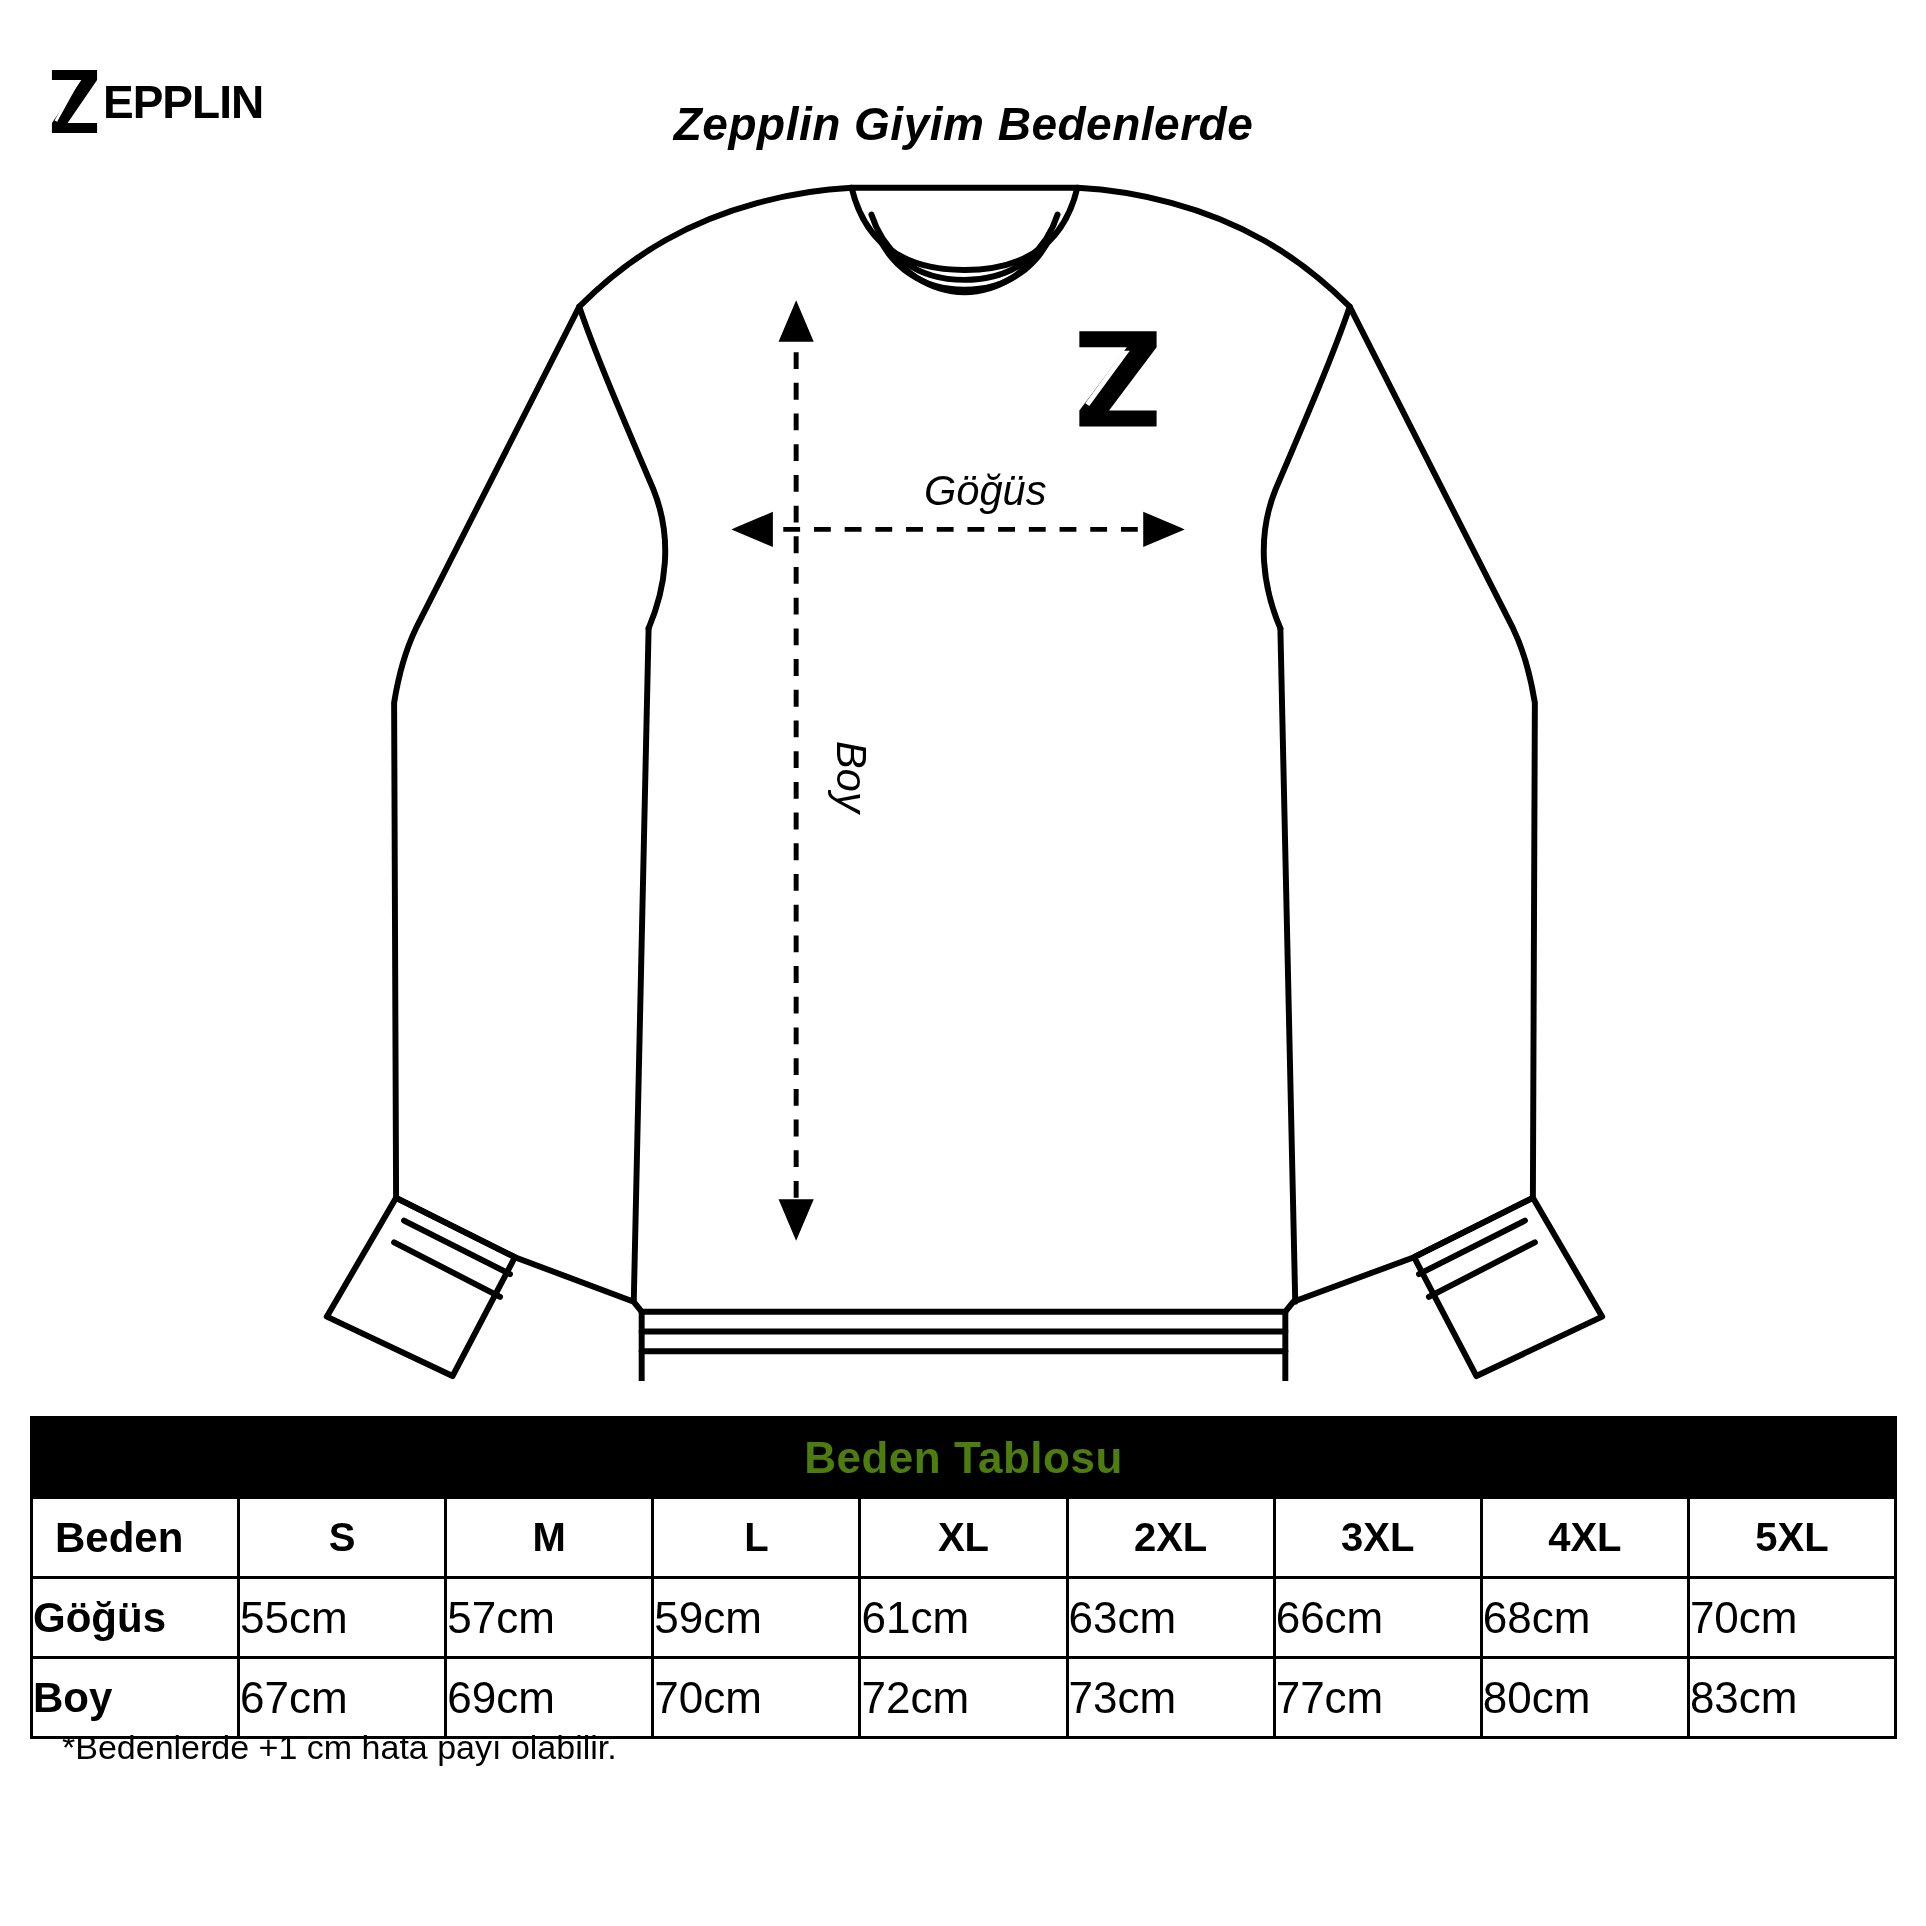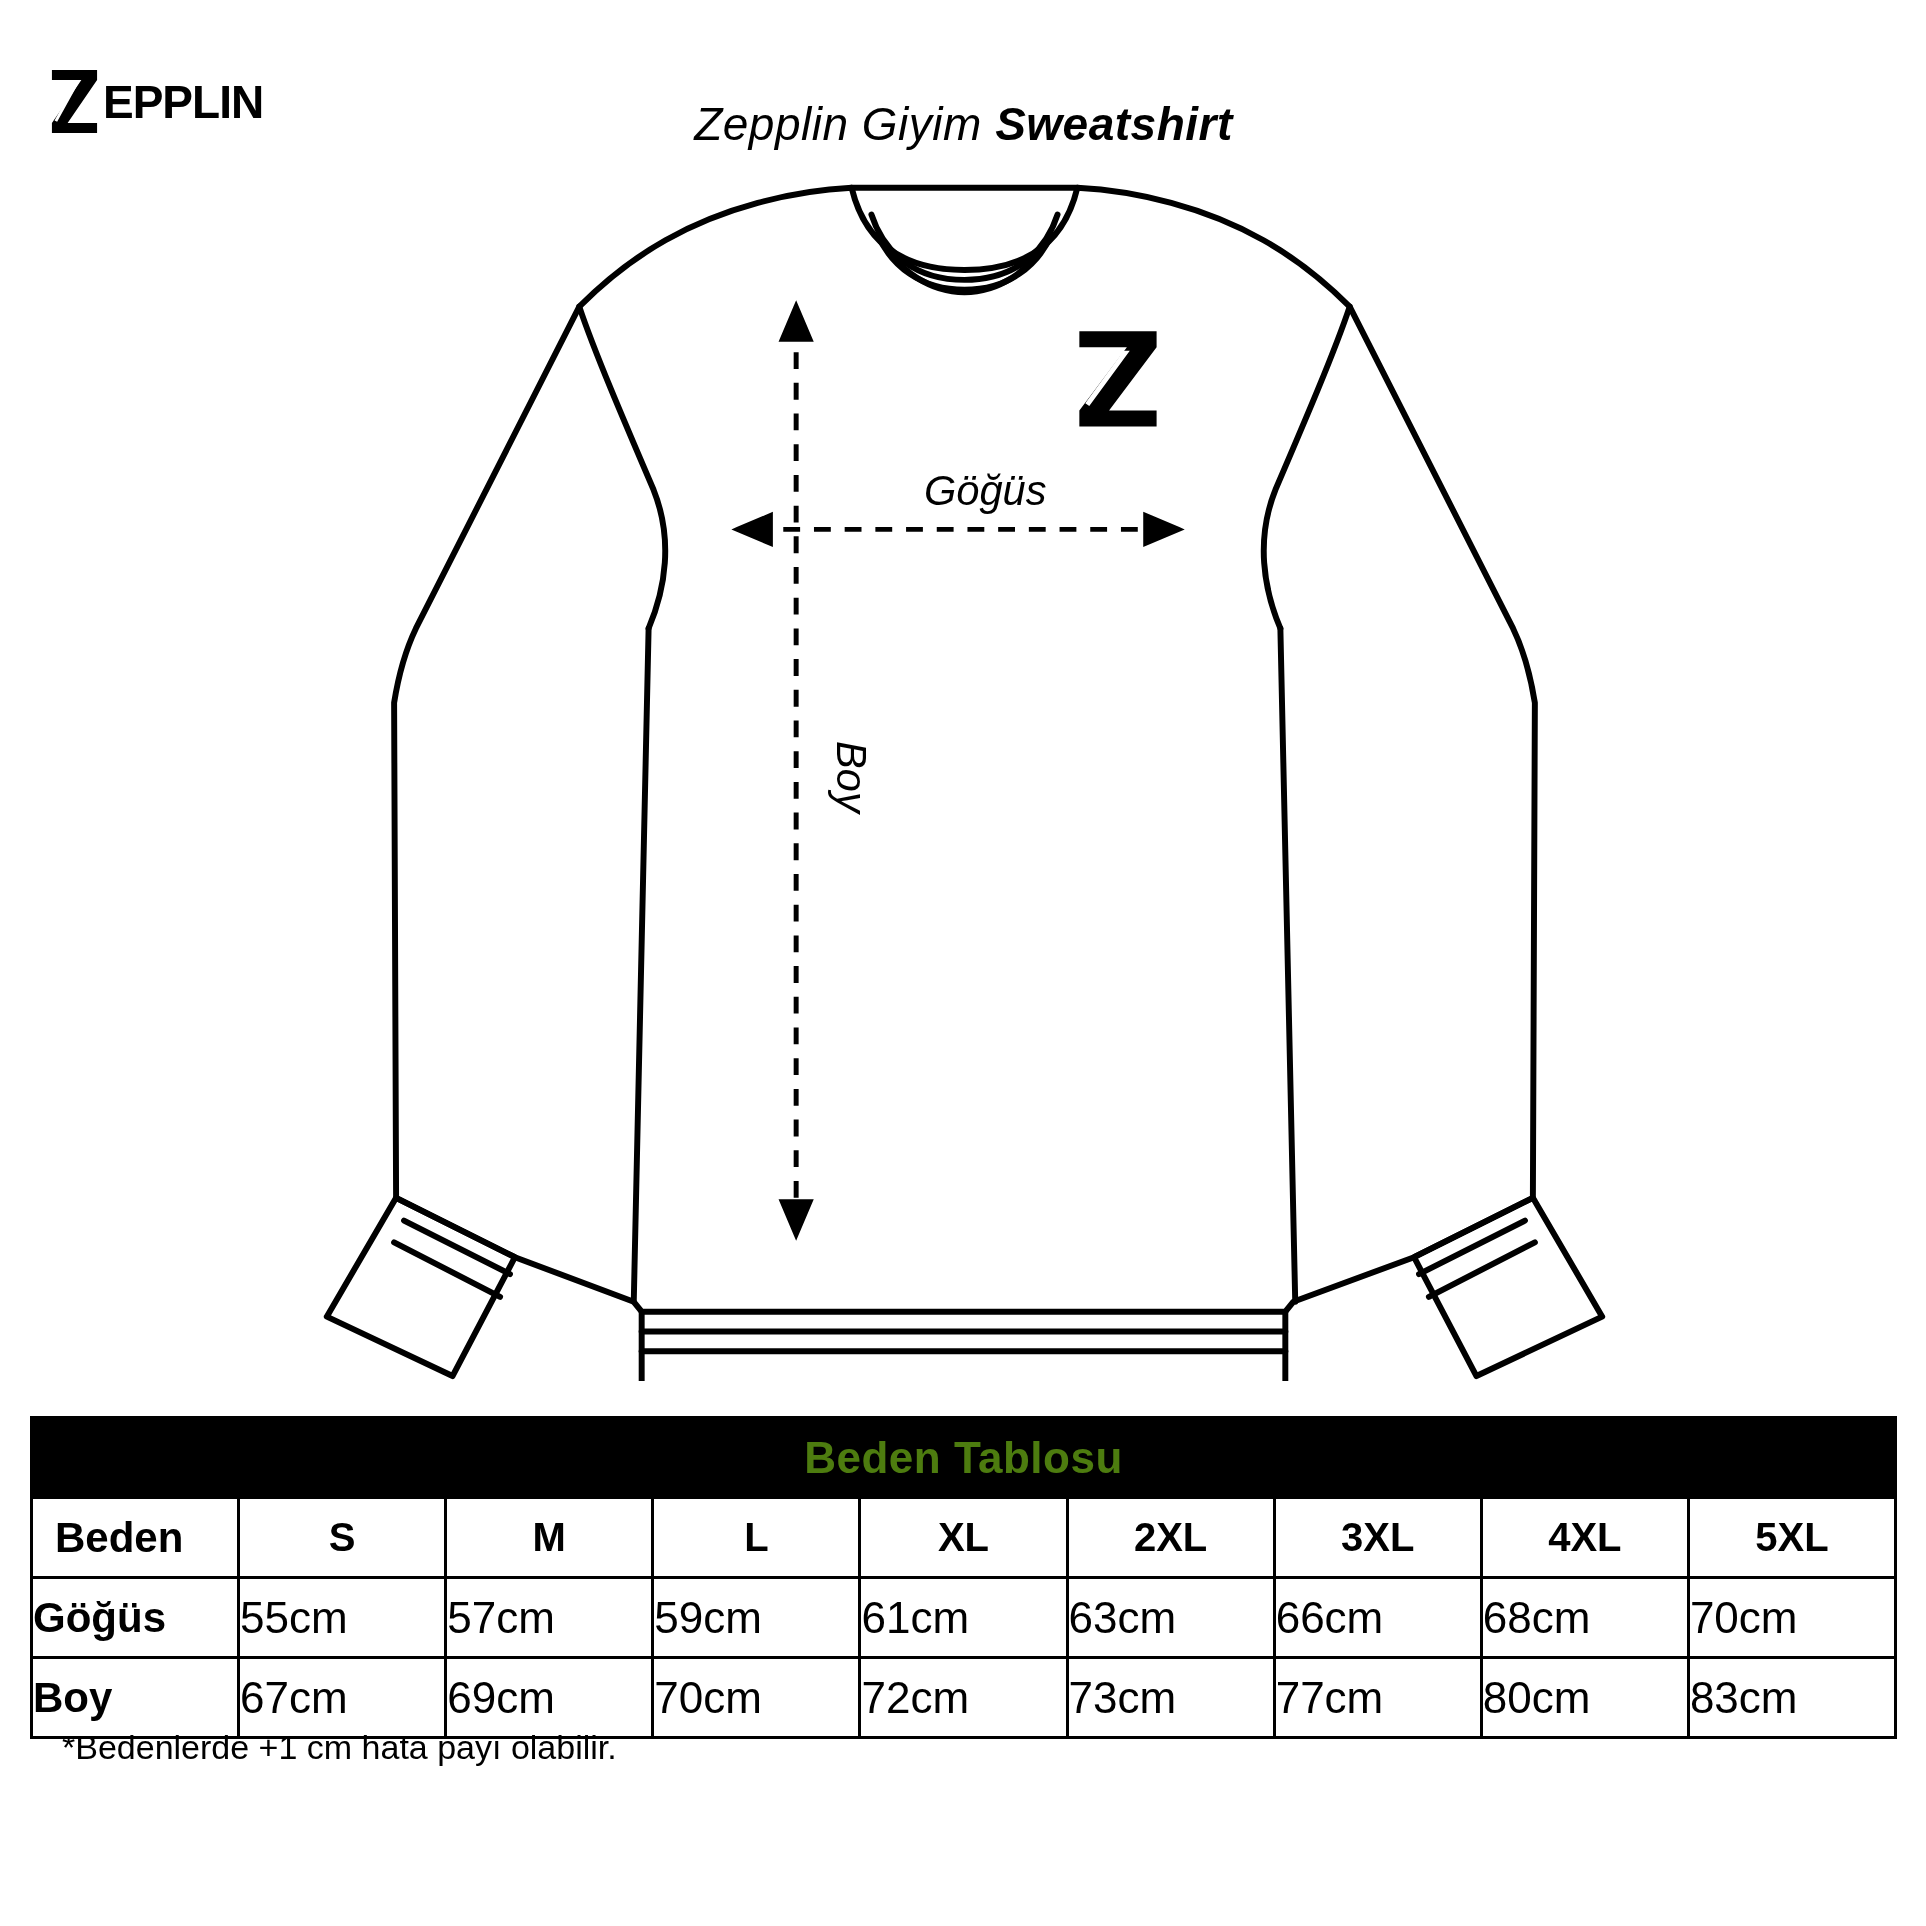--- a/index.html
+++ b/index.html
@@ -46,21 +46,21 @@
   .doc-title {
     position: absolute;
     left: 0;
     width: 100%;
     top: 57px;
     text-align: center;
     font-size: 46px;
     font-style: italic;
     letter-spacing: 0.5px;
   }
-  .doc-title .t1 { font-weight: normal; }
+  .doc-title .t1 { font-weight: bold; }
   .doc-title .t2 { font-weight: bold; }
 
   
   .illustration {
     position: absolute;
     top: 163px;
     left: 0;
     width: 1927px;
     height: 1218px;
   }
@@ -135,21 +135,21 @@
   <div class="brand-logo">
     <svg class="zmark" viewBox="0 0 54 68">
       <polygon points="4,2 50,2 50,12 20,56 50,56 50,66 4,66 4,56 34,12 4,12" fill="#000"></polygon>
       <polygon points="10,8 44,8 18,50 44,50" fill="#fff" opacity="0"></polygon>
       <polyline points="8,14 30,14 8,54" fill="none" stroke="#fff" stroke-width="3"></polyline>
     </svg>
     <span class="brandtext">EPPLIN</span>
   </div>
 
   <div class="doc-title">
-    <span class="t1">Zepplin Giyim </span><span class="t2">Sweatshirt</span>
+    <span class="t1">Zepplin Giyim </span><span class="t2">Bedenlerde</span>
   </div>
 </div>
 
 <div class="illustration">
   <svg viewBox="0 0 1946 1230" xmlns="http://www.w3.org/2000/svg">
     <g fill="none" stroke="#000" stroke-width="6" stroke-linejoin="round" stroke-linecap="round">
 
       <path d="M860,25
                C800,28 730,45 672,78
                C640,96 610,120 585,145

